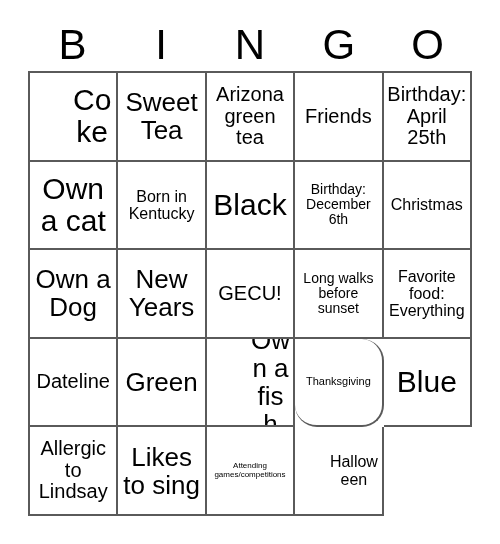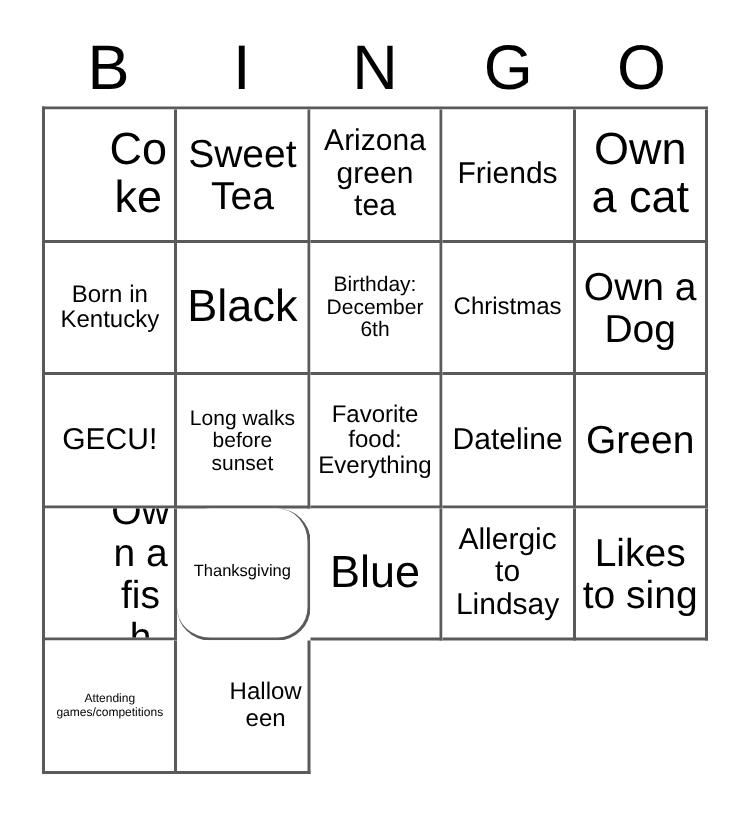--- a/index.html
+++ b/index.html
@@ -112,39 +112,45 @@
       </div>
     <div class="bingo-cell" style="border-right-color: rgb(90, 90, 90); border-bottom-color: rgb(90, 90, 90);">
         <span class="cell-text fs-lg">Sweet Tea</span>
       </div>
     <div class="bingo-cell" style="border-right-color: rgb(90, 90, 90); border-bottom-color: rgb(90, 90, 90);">
         <span class="cell-text fs-md">Arizona green tea</span>
       </div>
     <div class="bingo-cell" style="border-right-color: rgb(90, 90, 90); border-bottom-color: rgb(90, 90, 90);">
         <span class="cell-text fs-md">Friends</span>
       </div>
+    <div class="bingo-cell" style="border-right-color: rgb(90, 90, 90); border-bottom-color: rgb(90, 90, 90);">
+        <span class="cell-text fs-md">Birthday: April 25th</span>
+      </div>
 
     <div class="bingo-cell" style="border-right-color: rgb(90, 90, 90); border-bottom-color: rgb(90, 90, 90);">
         <span class="cell-text fs-xl">Own a cat</span>
       </div>
     <div class="bingo-cell" style="border-right-color: rgb(90, 90, 90); border-bottom-color: rgb(90, 90, 90);">
         <span class="cell-text fs-sm">Born in Kentucky</span>
       </div>
     <div class="bingo-cell" style="border-right-color: rgb(90, 90, 90); border-bottom-color: rgb(90, 90, 90);">
         <span class="cell-text fs-xl">Black</span>
       </div>
     <div class="bingo-cell" style="border-right-color: rgb(90, 90, 90); border-bottom-color: rgb(90, 90, 90);">
         <span class="cell-text fs-xs">Birthday: December 6th</span>
       </div>
     <div class="bingo-cell" style="border-right-color: rgb(90, 90, 90); border-bottom-color: rgb(90, 90, 90);">
         <span class="cell-text fs-sm">Christmas</span>
       </div>
 
     <div class="bingo-cell" style="border-right-color: rgb(90, 90, 90); border-bottom-color: rgb(90, 90, 90);">
         <span class="cell-text fs-lg">Own a Dog</span>
+      </div>
+    <div class="bingo-cell" style="border-right-color: rgb(90, 90, 90); border-bottom-color: rgb(90, 90, 90);">
+        <span class="cell-text fs-lg">New Years</span>
       </div>
     <div class="bingo-cell" style="border-right-color: rgb(90, 90, 90); border-bottom-color: rgb(90, 90, 90);">
         <span class="cell-text fs-md">GECU!</span>
       </div>
     <div class="bingo-cell" style="border-right-color: rgb(90, 90, 90); border-bottom-color: rgb(90, 90, 90);">
         <span class="cell-text fs-xs">Long walks before sunset</span>
       </div>
     <div class="bingo-cell" style="border-right-color: rgb(90, 90, 90); border-bottom-color: rgb(90, 90, 90);">
         <span class="cell-text fs-sm">Favorite food: Everything</span>
       </div>

